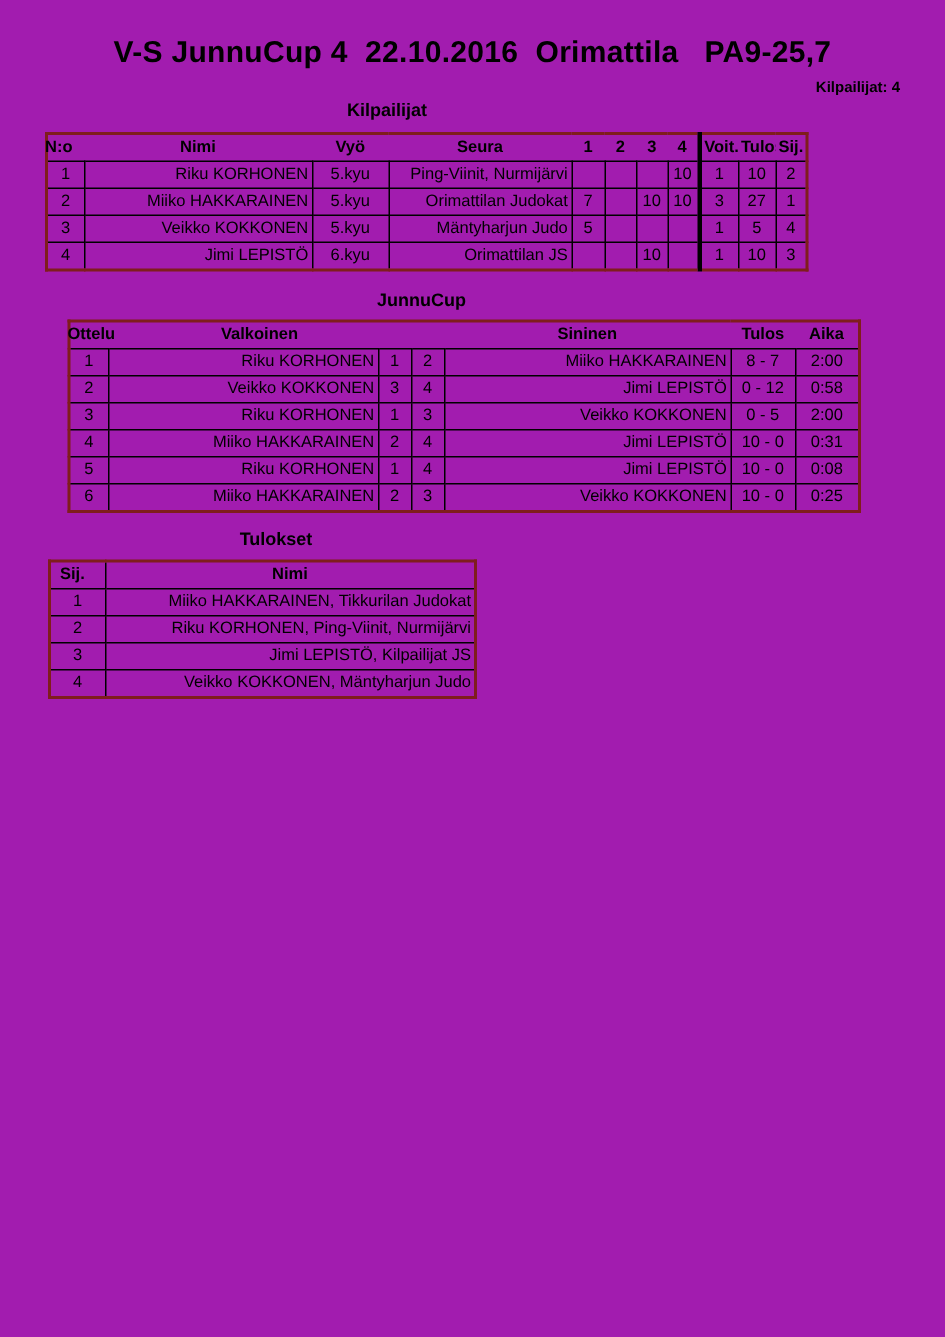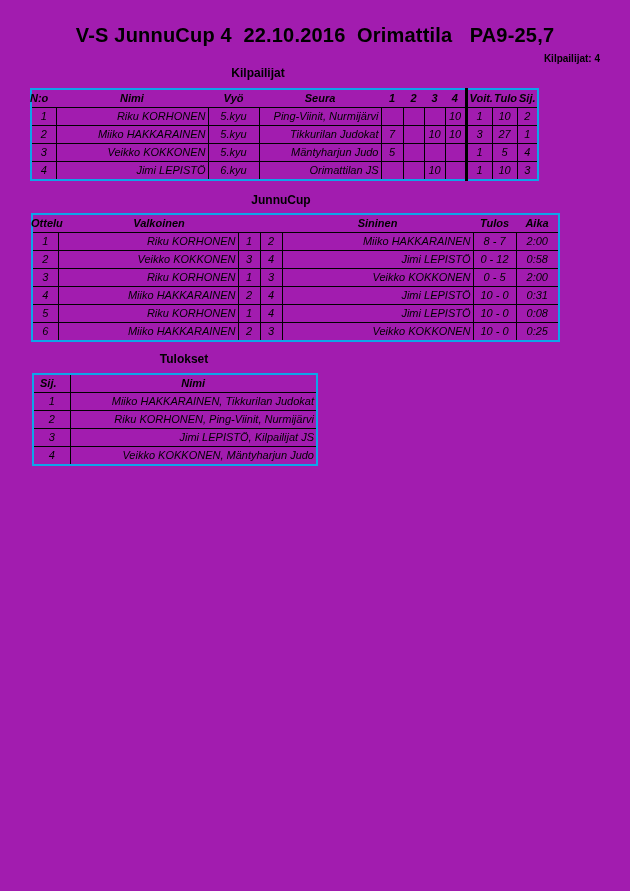--- a/index.html
+++ b/index.html
@@ -37,26 +37,25 @@
     white-space: nowrap;
   }
   #h-competitors { left: 216px; top: 66px; margin-left: 42px; }
   #h-matches    { left: 281px; top: 193px; }
   #h-results    { left: 184px; top: 352px; }
 
   table {
     position: absolute;
     border-collapse: collapse;
     table-layout: fixed;
-    border: 2px solid #0ea5e9;
+    border: 2px solid #7f1d1d;
     font-size: 11px;
-    font-style: italic;
   }
   #t-competitors { left: 30px; top: 88px;  width: 508px; }
-  #t-matches     { left: 31px; top: 213px; width: 527px; }
+  #t-matches     { left: 45px; top: 213px; width: 527px; }
   #t-results     { left: 32px; top: 373px; width: 284px; }
 
   th, td {
     height: 17px;
     padding: 0 2px;
     text-align: center;
     vertical-align: middle;
     overflow: hidden;
     white-space: nowrap;
     line-height: 1;
@@ -118,21 +117,21 @@
         <td></td>
         <td>10</td>
         <td class="thick">1</td>
         <td>10</td>
         <td>2</td>
       </tr>
       <tr>
         <td>2</td>
         <td class="l">Miiko HAKKARAINEN</td>
         <td>5.kyu</td>
-        <td class="l">Tikkurilan Judokat</td>
+        <td class="l">Orimattilan Judokat</td>
         <td>7</td>
         <td></td>
         <td>10</td>
         <td>10</td>
         <td class="thick">3</td>
         <td>27</td>
         <td>1</td>
       </tr>
       <tr>
         <td>3</td>

